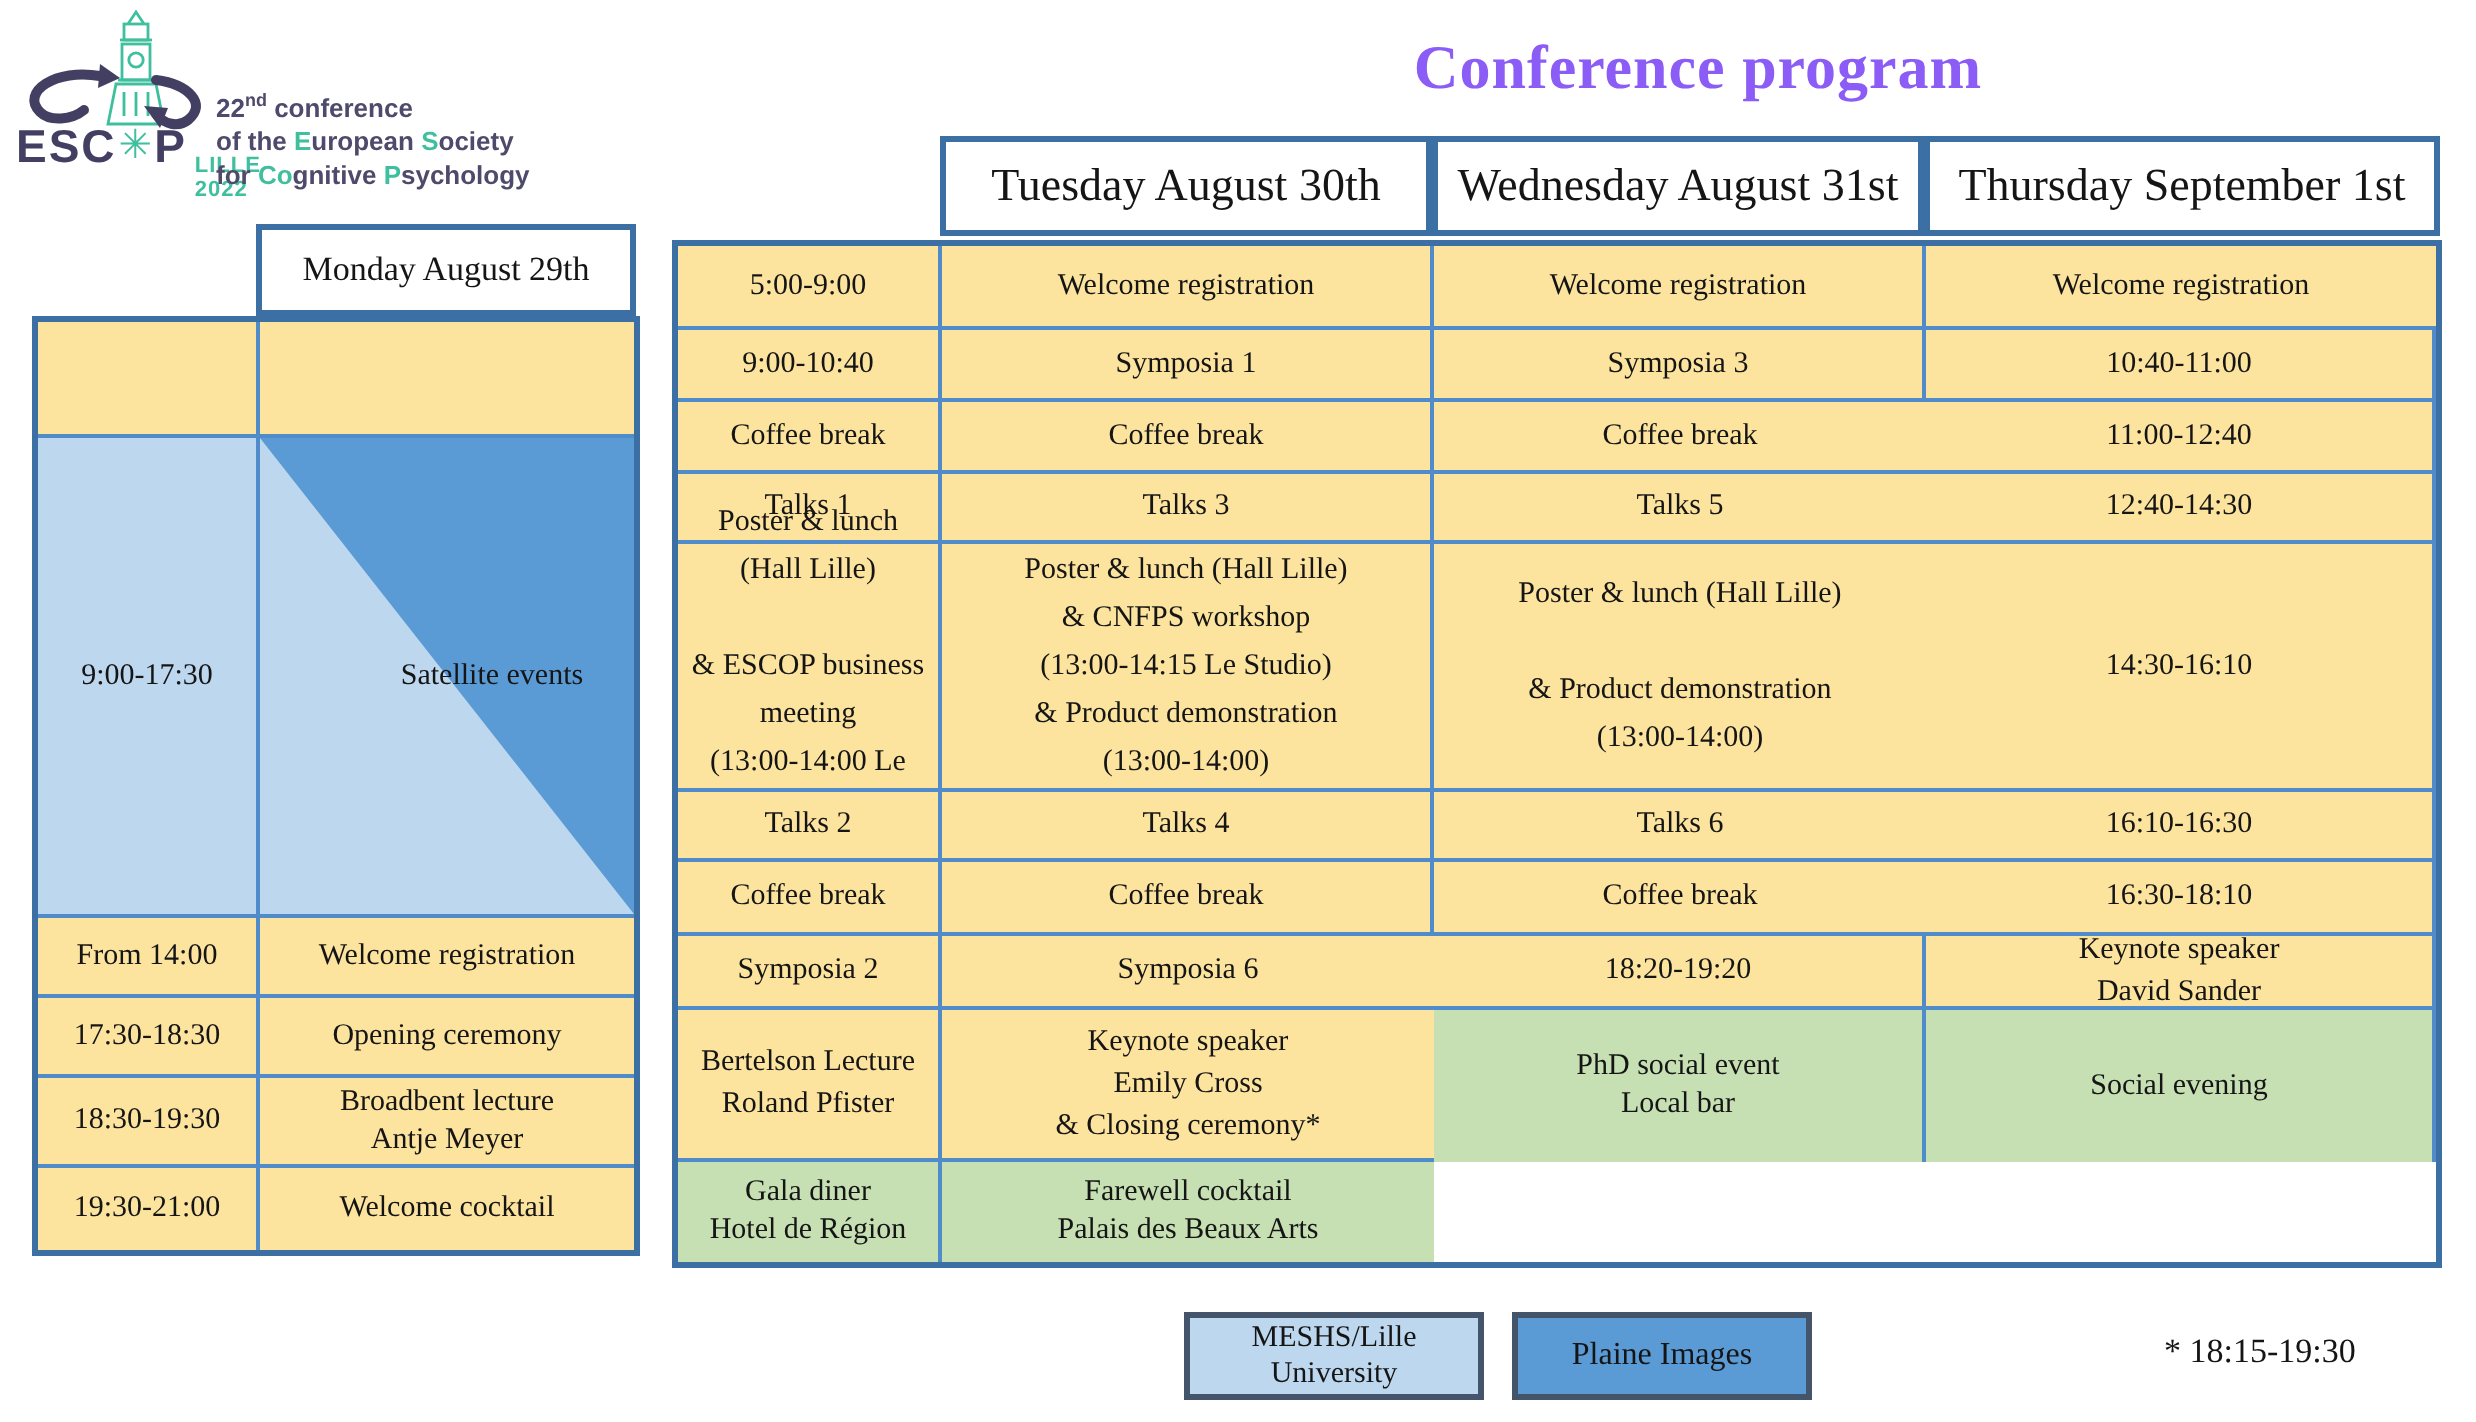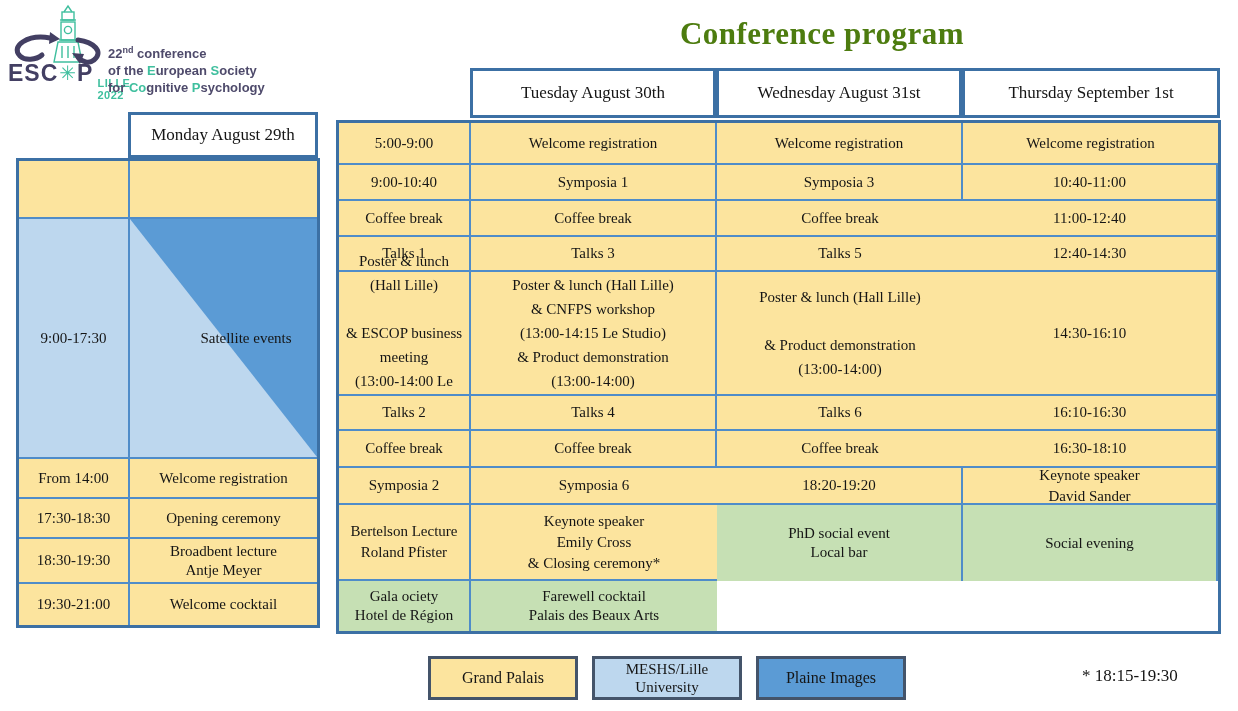--- a/index.html
+++ b/index.html
@@ -26,22 +26,22 @@
   .escop-word{font-size:23px;font-weight:800;color:var(--logo-navy);letter-spacing:1px;line-height:26px;}
   .escop-o{color:var(--logo-teal);font-size:20px;font-weight:800;padding:0 1px;line-height:26px;}
   .lille-block{display:flex;flex-direction:column;margin-left:4px;margin-top:17px;
     color:var(--logo-teal);font-weight:800;line-height:12px;font-size:11px;letter-spacing:.5px;}
   .tagline{position:absolute;left:108px;top:42px;
     font-family:"Liberation Sans","DejaVu Sans",sans-serif;
     font-size:13px;font-weight:700;color:#4E4A6B;line-height:17px;}
   .tagline .hl{color:var(--logo-teal);}
   .tagline sup{font-size:9px;}
   
-  .title{position:absolute;left:632px;top:16px;width:380px;margin:0;text-align:center;
-    font-size:31px;font-weight:700;letter-spacing:.5px;color:#4d7c0f;}
+  .title{position:absolute;left:659px;top:16px;width:380px;margin:0;text-align:center;
+    font-size:31px;font-weight:700;letter-spacing:.5px;color:#8b5cf6;}
   
   .cell{display:flex;align-items:center;justify-content:center;text-align:center;
     white-space:pre-line;font-size:15px;line-height:19px;
     border-right:2px solid var(--line);border-bottom:2px solid var(--line);
     box-sizing:border-box;padding:1px 3px;}
   .c-last{border-right:none;}
   .r-last{border-bottom:none;}
   .bg-y{background:var(--yellow);}
   .bg-lb{background:var(--lblue);}
   .bg-g{background:var(--green);}
@@ -53,21 +53,21 @@
     grid-template-columns:111px 187px;
     grid-template-rows:58px 240px 40px 40px 45px 41px;
     border:3px solid var(--frame);box-sizing:content-box;}
   .satellite-cell{position:relative;overflow:hidden;padding-left:48px;}
   .satellite-cell::before{content:"";position:absolute;inset:0;background:var(--mblue);
     clip-path:polygon(0 0,100% 0,100% 100%);}
   .satellite-cell span{position:relative;z-index:1;}
   
   .day-header{position:absolute;top:68px;height:50px;background:#fff;
     border:3px solid var(--frame);box-sizing:border-box;display:flex;align-items:center;
-    justify-content:center;font-size:17px;}
+    justify-content:center;font-size:23px;}
   .dh1{left:470px;width:246px;}
   .dh2{left:716px;width:246px;}
   .dh3{left:962px;width:258px;}
   .rbody{position:absolute;left:336px;top:120px;display:grid;
     grid-template-columns:132px 246px 246px 255px;
     grid-template-rows:42px 36px 36px 35px 124px 35px 37px 37px 76px 50px;
     border:3px solid var(--frame);box-sizing:content-box;}
   .lunch{line-height:24px;}
   .keynote{line-height:21px;}
   
@@ -208,25 +208,24 @@
 David Sander</div>
     <div class="cell bg-y keynote">Bertelson Lecture
 Roland Pfister</div>
     <div class="cell bg-y c-last keynote">Keynote speaker
 Emily  Cross
 &amp; Closing ceremony*</div>
 
     <div class="cell bg-g r-last">PhD social event
 Local bar</div>
     <div class="cell bg-g r-last">Social evening</div>
-    <div class="cell bg-g r-last">Gala ociety
+    <div class="cell bg-g r-last">Gala diner
 Hotel de Région</div>
     <div class="cell bg-g c-last r-last">Farewell  cocktail
 Palais des Beaux Arts</div>
   </div>
 
-  <div class="legend-item lg1">Grand Palais</div>
   <div class="legend-item lg2">MESHS/Lille
 University</div>
   <div class="legend-item lg3">Plaine  Images</div>
   <div class="legend-note">* 18:15-19:30</div>
 
 </div>
 
 </body></html>

